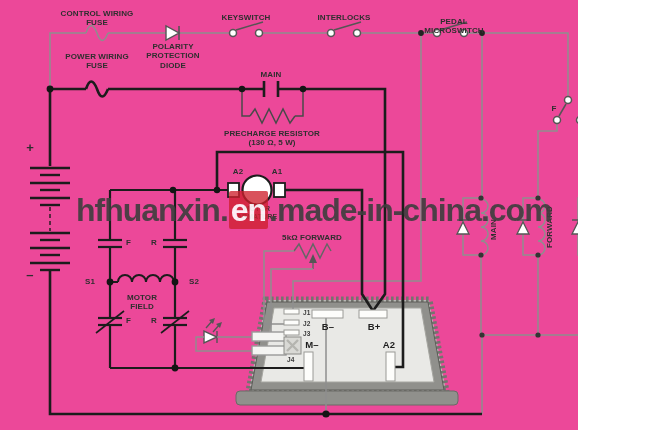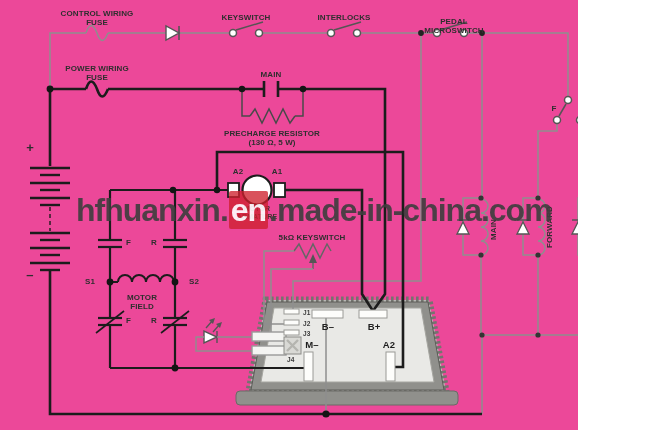--- a/index.html
+++ b/index.html
@@ -209,36 +209,39 @@
     <circle cx="481" cy="255" r="2.6" fill="#333"></circle>
     <circle cx="538" cy="198" r="2.6" fill="#333"></circle>
     <circle cx="538" cy="255" r="2.6" fill="#333"></circle>
     <circle cx="482" cy="335" r="2.6" fill="#333"></circle>
     <circle cx="538" cy="335" r="2.6" fill="#333"></circle>
   </g>
 </svg>
 
   <div class="lbl" style="left:42px;top:9px;width:110px;">CONTROL WIRING
 FUSE</div>
-  <div class="lbl" style="left:42px;top:64px;width:110px;">POWER WIRING
+  <div class="lbl" style="left:42px;top:52px;width:110px;">POWER WIRING
 FUSE</div>
+  <div class="lbl" style="left:123px;top:42px;width:100px;">POLARITY
+PROTECTION
+DIODE</div>
   <div class="lbl" style="left:196px;top:13px;width:100px;">KEYSWITCH</div>
   <div class="lbl" style="left:294px;top:13px;width:100px;">INTERLOCKS</div>
   <div class="lbl" style="left:404px;top:3px;width:100px;margin-top:14px;">PEDAL
 MICROSWITCH</div>
   <div class="lbl" style="left:241px;top:70px;width:60px;">MAIN</div>
   <div class="lbl" style="left:197px;top:129px;width:150px;">PRECHARGE RESISTOR
 (130 Ω, 5 W)</div>
   <div class="lbl lbl-big" style="left:22px;top:140px;width:16px;">+</div>
   <div class="lbl lbl-big" style="left:22px;top:267px;width:16px;">–</div>
   <div class="lbl" style="left:228px;top:167px;width:20px;">A2</div>
   <div class="lbl" style="left:267px;top:167px;width:20px;">A1</div>
   <div class="lbl lbl-armature" style="left:227px;top:205px;width:60px;">MOTOR
 ARMATURE</div>
-  <div class="lbl" style="left:252px;top:233px;width:120px;">5kΩ KEYSWITCH</div>
+  <div class="lbl" style="left:252px;top:233px;width:120px;">5kΩ FORWARD</div>
   <div class="lbl lbl-left" style="left:126px;top:238px;width:14px;">F</div>
   <div class="lbl lbl-left" style="left:151px;top:238px;width:14px;">R</div>
   <div class="lbl" style="left:80px;top:277px;width:20px;">S1</div>
   <div class="lbl" style="left:184px;top:277px;width:20px;">S2</div>
   <div class="lbl" style="left:112px;top:293px;width:60px;">MOTOR
 FIELD</div>
   <div class="lbl lbl-left" style="left:126px;top:316px;width:14px;">F</div>
   <div class="lbl lbl-left" style="left:151px;top:316px;width:14px;">R</div>
   <div class="lbl lbl-j" style="left:303px;top:309px;">J1</div>
   <div class="lbl lbl-j" style="left:303px;top:320px;">J2</div>

